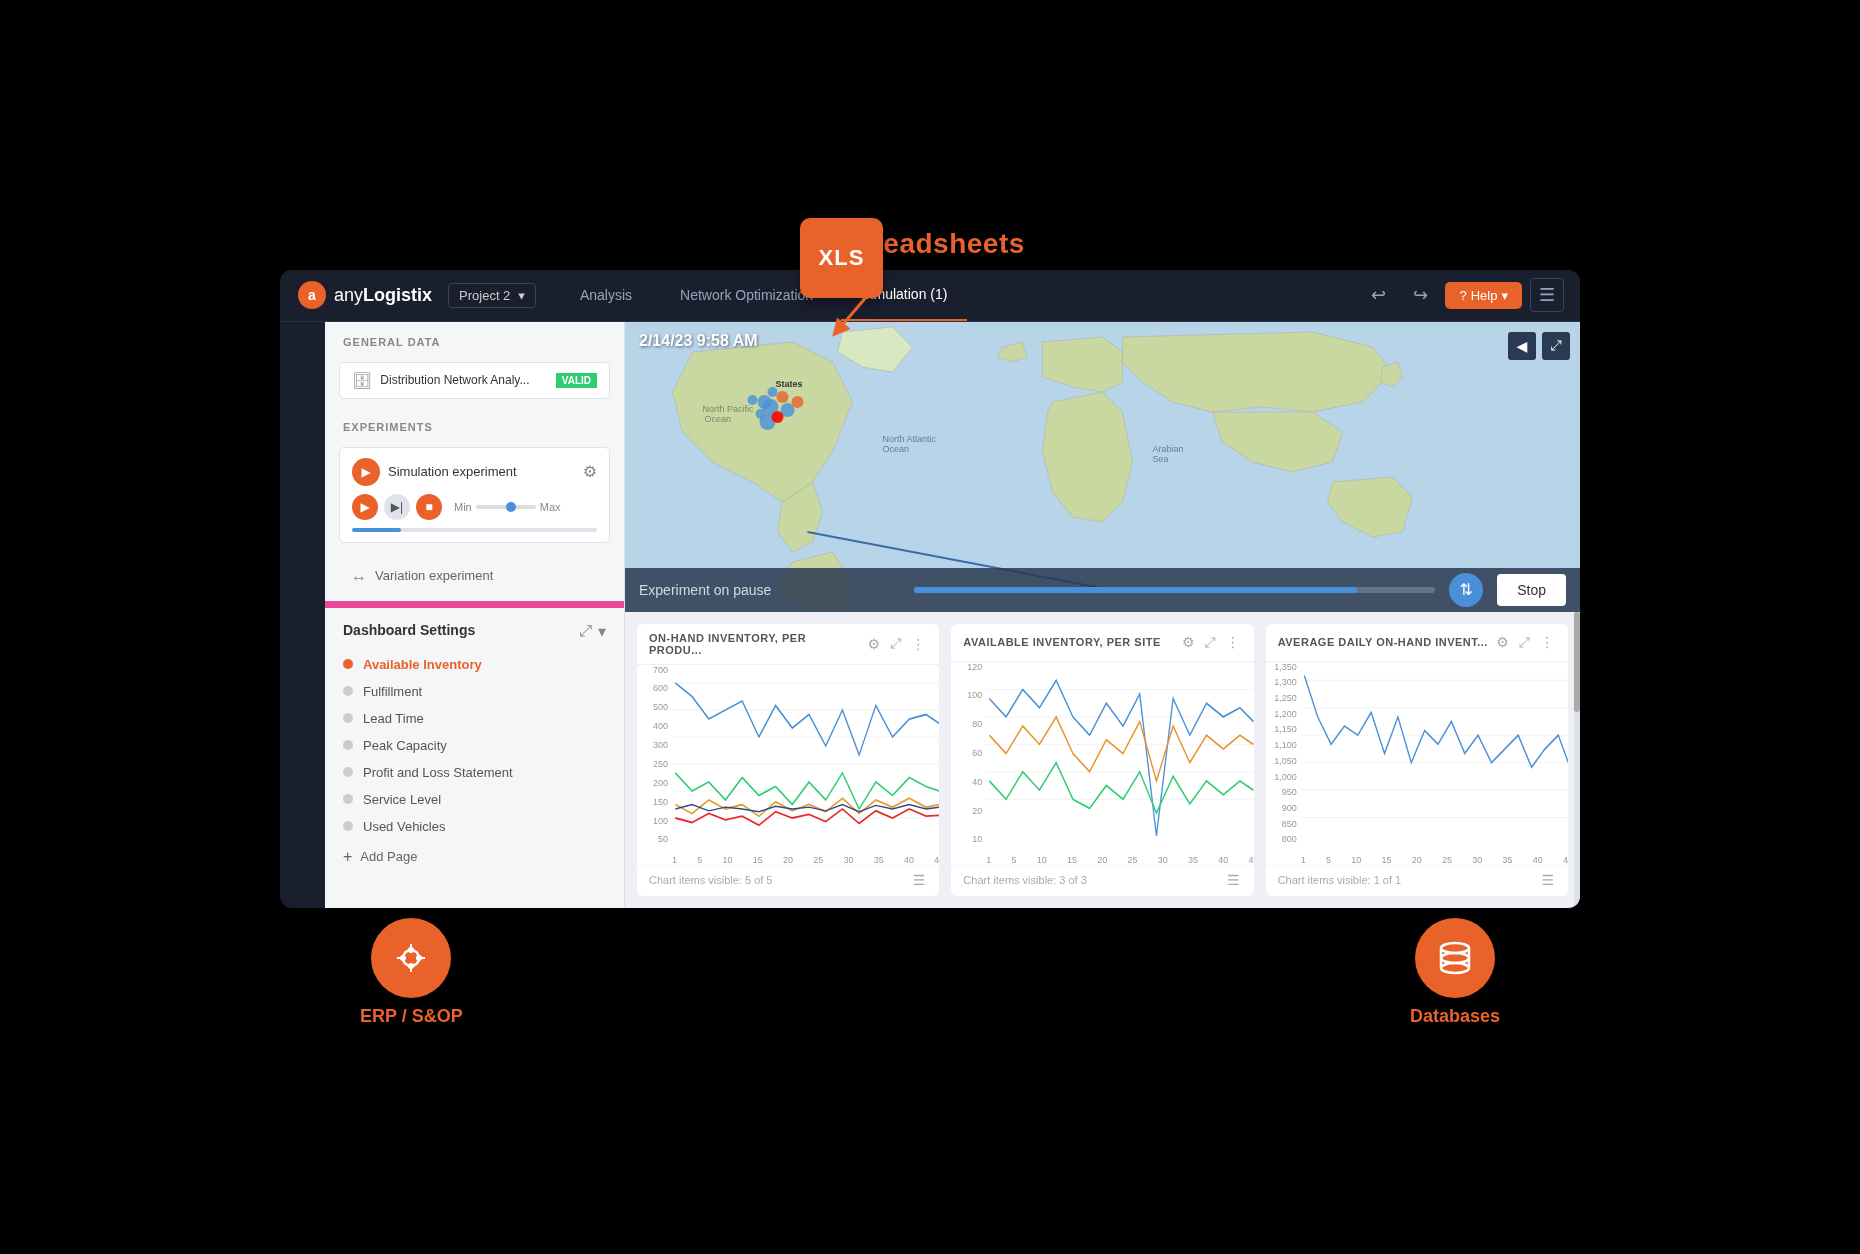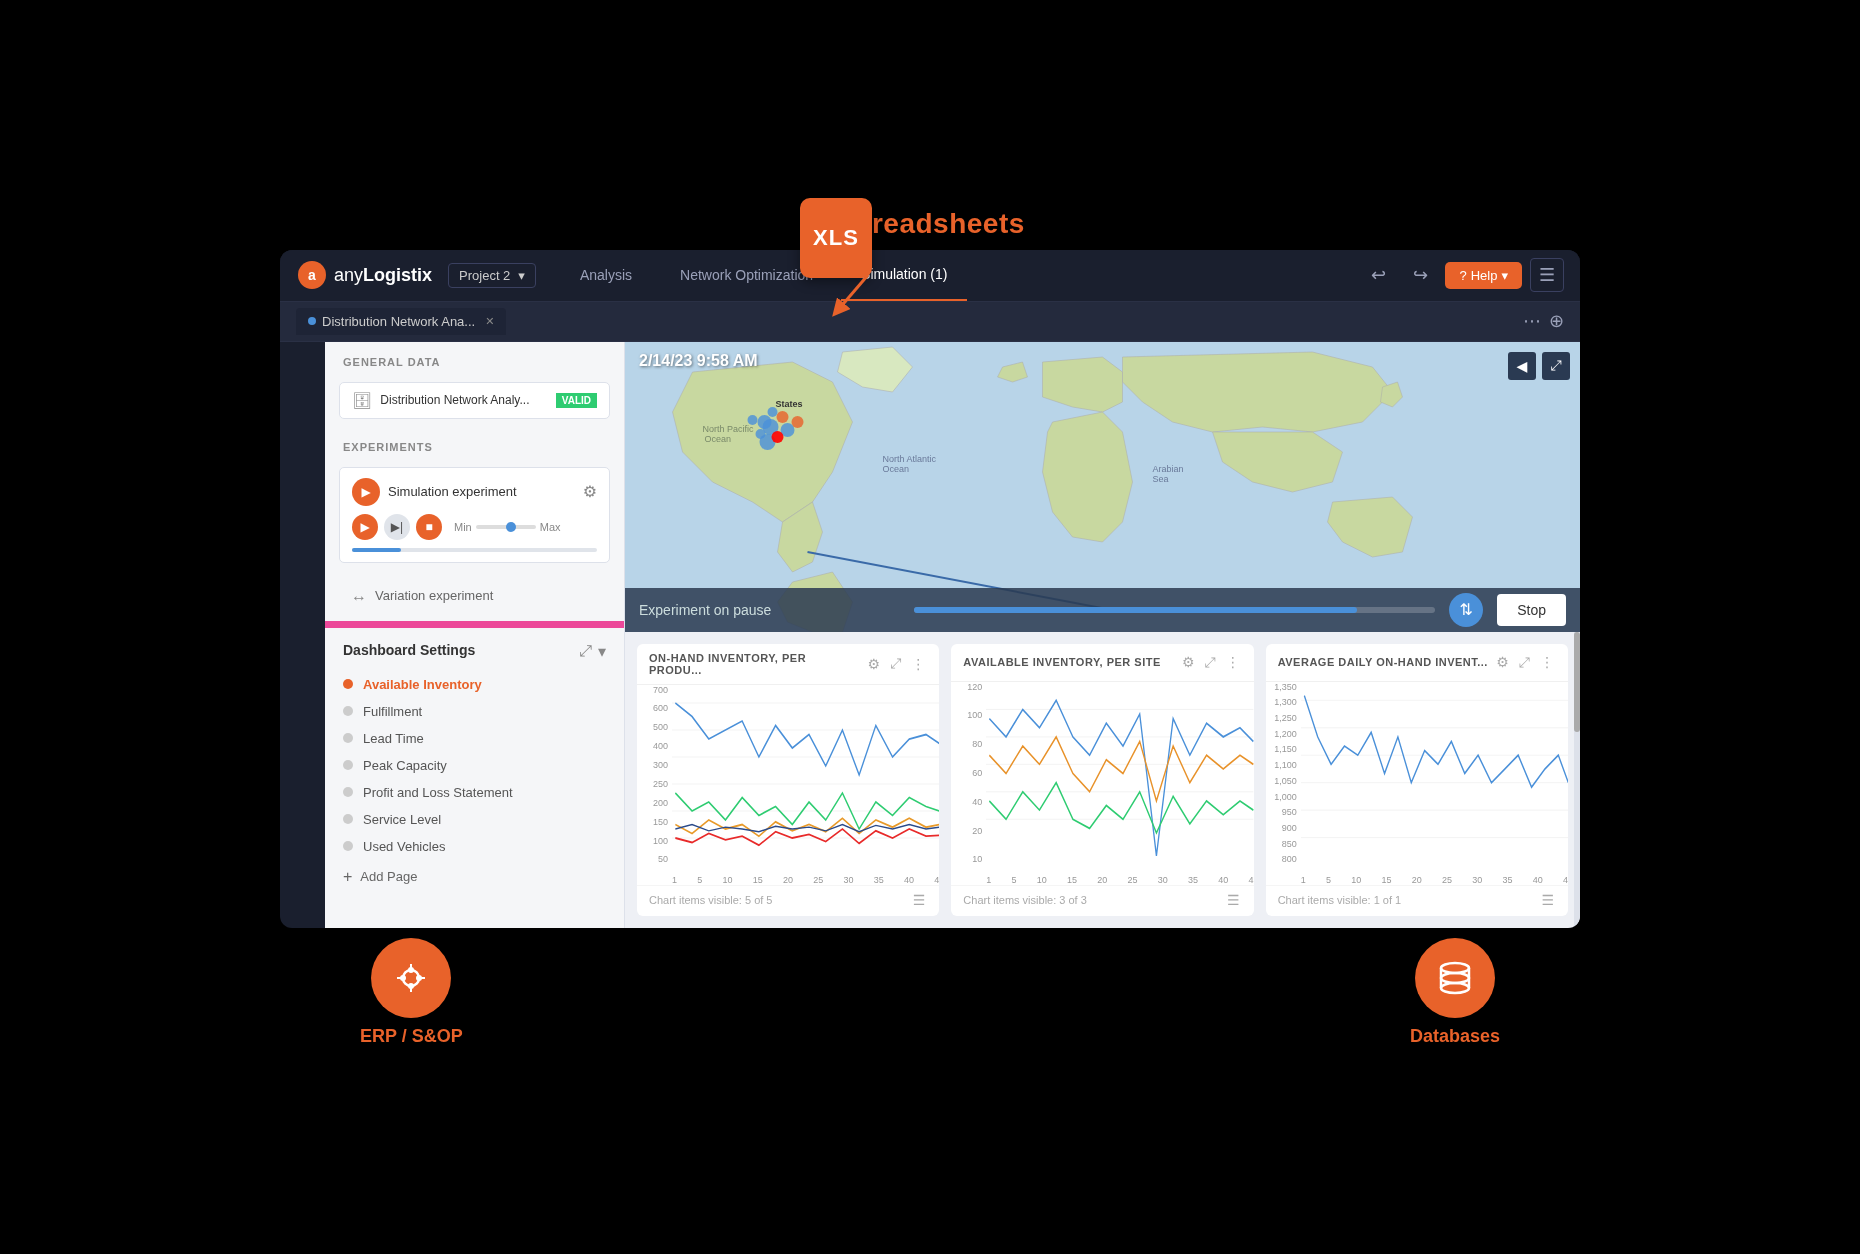--- a/index.html
+++ b/index.html
@@ -33,21 +33,21 @@
       position: absolute;
       top: -10px;
       left: 50%;
       transform: translateX(-130px);
       z-index: 100;
       display: flex;
       flex-direction: column;
       align-items: center;
     }
     .xls-icon {
-      width: 72px;
+      width: 83px;
       height: 80px;
       background: #e8622a;
       border-radius: 10px;
       display: flex;
       align-items: center;
       justify-content: center;
       box-shadow: 0 4px 12px rgba(0,0,0,0.4);
     }
     .xls-icon span {
       color: white;
@@ -716,31 +716,20 @@
         <button class="nav-icon-btn">↪</button>
         <button class="help-btn">
           <span>?</span>
           <span>Help</span>
           <span>▾</span>
         </button>
         <button class="hamburger-btn">☰</button>
       </div>
     </div>
 
-    <div class="tab-bar">
-      <div class="tab-item">
-        <span class="tab-dot"></span>
-        <span>Distribution Network Ana...</span>
-        <span class="tab-close">✕</span>
-      </div>
-      <div class="tab-actions">
-        <button class="tab-action-btn">⋯</button>
-        <button class="tab-action-btn">⊕</button>
-      </div>
-    </div>
 
     <div class="main-content">
 
       <div class="sidebar" style="position:relative;">
         <div class="sidebar-section-header">GENERAL DATA</div>
         <div class="sidebar-db-item">
           <span class="sidebar-db-icon">🗄</span>
           <span style="font-size:12px;">Distribution Network Analy...</span>
           <span class="valid-badge">VALID</span>
         </div>

